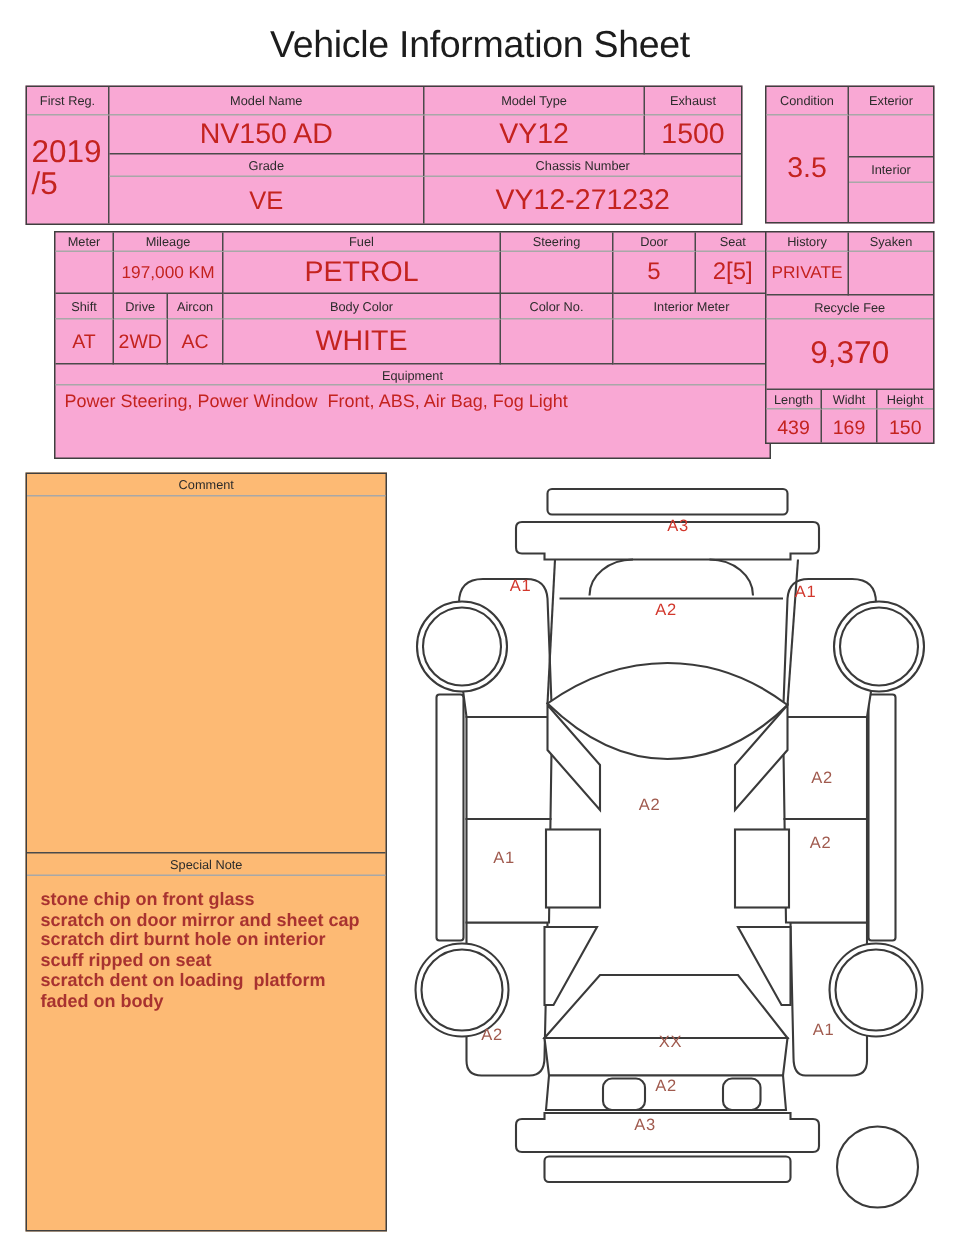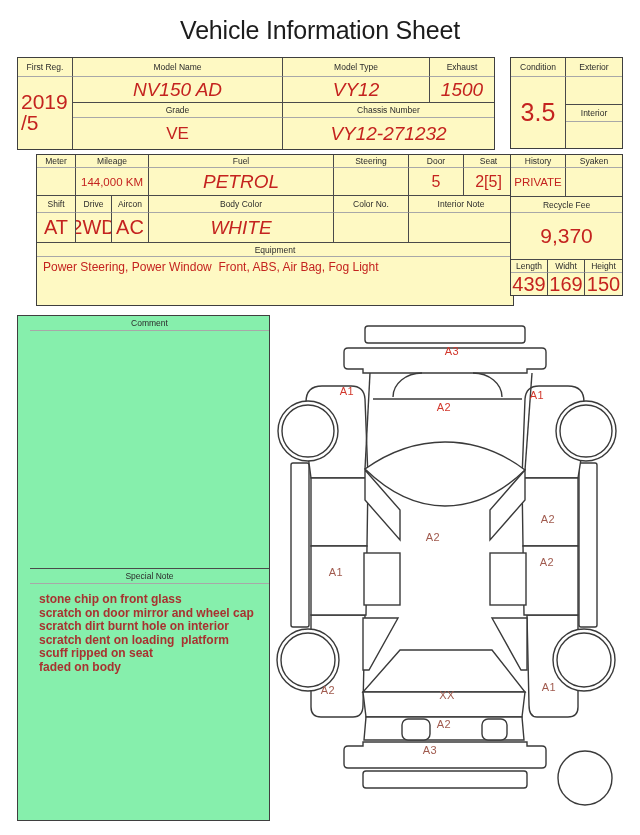--- a/index.html
+++ b/index.html
@@ -1,37 +1,37 @@
 <!DOCTYPE html>
 <html><head>
 <meta charset="utf-8">
 <style>
   html,body{margin:0;padding:0;background:#fff;}
   #canvas{position:relative;width:640px;height:835px;background:#fff;
     font-family:"Liberation Sans","DejaVu Sans",sans-serif;overflow:hidden;}
   .abs{position:absolute;}
   #page-title{top:16px;left:0;width:640px;text-align:center;font-size:25px;
     letter-spacing:-0.2px;color:#1c1c1c;}
-  .tbl{position:absolute;border:1.7px solid #3f3f3f;display:grid;background:#fef9c3;}
+  .tbl{position:absolute;border:1.7px solid #3f3f3f;display:grid;background:#f9a8d4;}
   .cell{display:flex;align-items:center;justify-content:center;overflow:hidden;}
   .hd{font-size:8.5px;color:#2b2b2b;}
   .vl{color:#c4231f;}
   .br{border-right:1px solid #4a4a4a;}
   .bb{border-bottom:1px solid #4a4a4a;}
   .bbt{border-bottom:1px solid #a8a8a8;}
-  .fs25{font-size:25px;} .fs21{font-size:21px;} .fs19{font-size:19px;font-style:italic;}
-  .fs17{font-size:17px;} .fs16{font-size:16px;} .fs15{font-size:20px;}
+  .fs25{font-size:19px;} .fs21{font-size:21px;} .fs19{font-size:19px;}
+  .fs17{font-size:17px;} .fs16{font-size:16px;} .fs15{font-size:13px;}
   .fs12{font-size:12px;} .fs11{font-size:11.5px;}
   #first-reg-value{flex-direction:column;align-items:flex-start;justify-content:center;
     padding-left:3px;line-height:0.98;}
   #equipment-value{align-items:flex-start;justify-content:flex-start;
     padding:4px 6px;white-space:pre-wrap;line-height:1.15;}
   
   #comment-box{position:absolute;left:17px;top:315px;width:239px;height:504px;
-    border:1.7px solid #3f3f3f;display:flex;flex-direction:column;background:#86efac;padding-left:12px;}
+    border:1.7px solid #3f3f3f;display:flex;flex-direction:column;background:#fdba74;}
   .box-hdr{height:14px;display:flex;align-items:center;justify-content:center;
     font-size:8.5px;color:#2b2b2b;border-bottom:1px solid #a8a8a8;flex:0 0 auto;}
   #comment-body{height:237px;flex:0 0 auto;}
   #special-note-hdr{border-top:1.4px solid #4a4a4a;}
   #special-note-body{flex:1;padding:9px 4px 0 9px;}
   .note-line{font-size:12px;line-height:13.5px;color:#a83230;white-space:pre-wrap;font-weight:bold;}
   
   #car-svg{position:absolute;left:265px;top:310px;}
   #car-svg path,#car-svg rect,#car-svg circle{fill:#fff;stroke:#3a3a3a;stroke-width:1.4;}
   #car-svg .noline{fill:none;}
@@ -80,32 +80,32 @@
 
   <div class="tbl" style="left:17px;top:154px;grid-template-columns:39px 36px 37px 185px 75px 55px 49px;grid-template-rows:13px 28px 17px 30px 14px 48px;margin-left:19px;">
     <div class="cell hd br bbt" style="grid-area:1/1">Meter</div>
     <div class="cell hd br bbt" style="grid-area:1/2/2/4">Mileage</div>
     <div class="cell hd br bbt" style="grid-area:1/4">Fuel</div>
     <div class="cell hd br bbt" style="grid-area:1/5">Steering</div>
     <div class="cell hd br bbt" style="grid-area:1/6">Door</div>
     <div class="cell hd bbt" style="grid-area:1/7">Seat</div>
 
     <div class="cell vl fs12 br bb" style="grid-area:2/1"></div>
-    <div class="cell vl fs11 br bb" style="grid-area:2/2/3/4">144,000 KM</div>
+    <div class="cell vl fs11 br bb" style="grid-area:2/2/3/4">197,000 KM</div>
     <div class="cell vl fs19 br bb" style="grid-area:2/4">PETROL</div>
     <div class="cell vl fs12 br bb" style="grid-area:2/5"></div>
     <div class="cell vl fs16 br bb" style="grid-area:2/6">5</div>
     <div class="cell vl fs16 bb" style="grid-area:2/7">2[5]</div>
 
     <div class="cell hd br bbt" style="grid-area:3/1">Shift</div>
     <div class="cell hd br bbt" style="grid-area:3/2">Drive</div>
     <div class="cell hd br bbt" style="grid-area:3/3">Aircon</div>
     <div class="cell hd br bbt" style="grid-area:3/4">Body Color</div>
     <div class="cell hd br bbt" style="grid-area:3/5">Color No.</div>
-    <div class="cell hd bbt" style="grid-area:3/6/4/8">Interior Note</div>
+    <div class="cell hd bbt" style="grid-area:3/6/4/8">Interior Meter</div>
 
     <div class="cell vl fs15 br bb" style="grid-area:4/1">AT</div>
     <div class="cell vl fs15 br bb" style="grid-area:4/2">2WD</div>
     <div class="cell vl fs15 br bb" style="grid-area:4/3">AC</div>
     <div class="cell vl fs19 br bb" style="grid-area:4/4">WHITE</div>
     <div class="cell vl fs12 br bb" style="grid-area:4/5"></div>
     <div class="cell vl fs12 bb" style="grid-area:4/6/5/8"></div>
 
     <div class="cell vl fs12" id="equipment-value" style="grid-area:6/1/7/8">Power Steering, Power Window  Front, ABS, Air Bag, Fog Light</div>
     <div class="cell hd bbt" style="grid-area:5/1/6/8">Equipment</div>
@@ -127,24 +127,24 @@
       <div class="cell vl fs15">150</div>
     </div>
   </div>
 
   <div id="comment-box">
     <div class="box-hdr">Comment</div>
     <div id="comment-body"></div>
     <div class="box-hdr" id="special-note-hdr">Special Note</div>
     <div id="special-note-body">
       <div class="note-line">stone chip on front glass</div>
-      <div class="note-line">scratch on door mirror and wheel cap</div>
+      <div class="note-line">scratch on door mirror and sheet cap</div>
       <div class="note-line">scratch dirt burnt hole on interior</div>
+      <div class="note-line">scuff ripped on seat</div>
       <div class="note-line">scratch dent on loading  platform</div>
-      <div class="note-line">scuff ripped on seat</div>
       <div class="note-line">faded on body</div>
     </div>
   </div>
 
   <svg id="car-svg" width="375" height="510" viewBox="0 0 375 510">
 
     <rect x="26" y="153" width="18" height="164" rx="2"></rect>
     <rect x="314" y="153" width="18" height="164" rx="2"></rect>
 
     <path d="M41,130 V92 Q41,76 57,76 H86 Q99,76 100,89 L103,168 H46 Z"></path>

